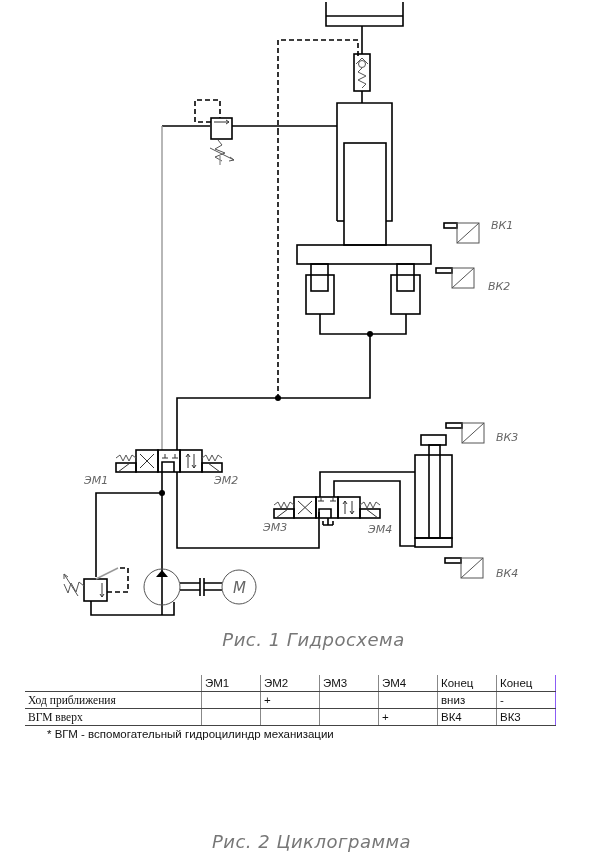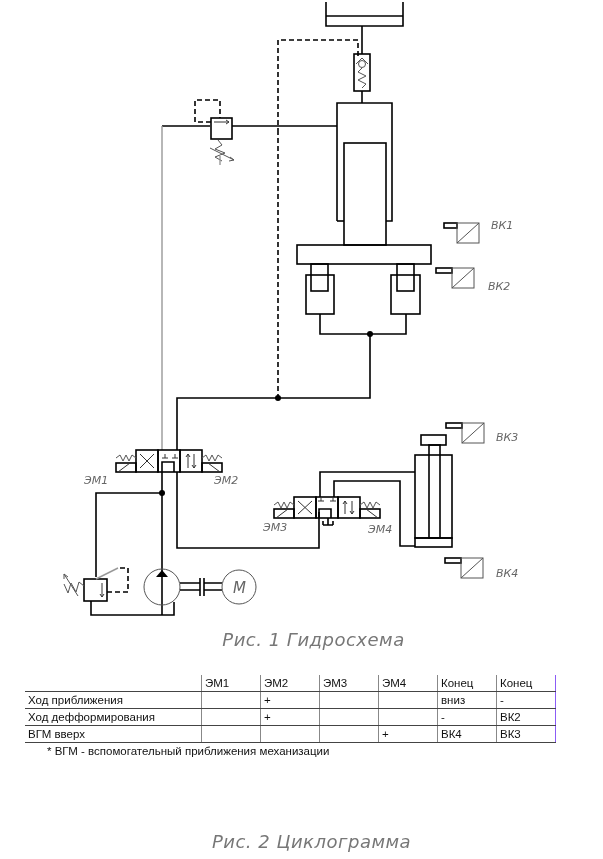--- a/index.html
+++ b/index.html
@@ -11,21 +11,21 @@
   .thin { stroke: #333; stroke-width: 1; fill: none; }
   .gray { stroke: #555; stroke-width: 1; fill: none; }
   .lbl { font-family: "DejaVu Sans", sans-serif; font-style: italic; font-size: 11px; fill: #666; }
   .dot { fill: #000; }
   .caption { position: absolute; left: 0; width: 603px; text-align: center; font-family: "DejaVu Sans", sans-serif; font-style: italic; font-weight: 300; font-size: 18px; color: #777; letter-spacing: 0.5px; }
   #cap1 { top: 629px; left: 12px; }
   #cap2 { top: 831px; left: 10px; }
   table.cyclo { position: absolute; left: 25px; top: 675px; border-collapse: collapse; font-family: "Liberation Sans", sans-serif; font-size: 11.5px; color: #111; }
   table.cyclo td { height: 16px; padding: 0 3px; border-bottom: 1px solid #444; border-left: 1px solid #888; white-space: nowrap; }
   table.cyclo tr.head td { border-bottom: 1px solid #444; }
-  table.cyclo td.c0 { width: 170px; border-left: none; }
+  table.cyclo td.c0 { width: 170px; border-left: none; font-family: Liberation Serif, serif; }
   table.cyclo td.em { width: 52px; }
   table.cyclo td.se { width: 52px; }
   table.cyclo td.last { border-right: 1px solid #8b5cf6; }
   table.cyclo tr.note td { border-bottom: none; border-left: none; }
   .note-text { padding-left: 22px !important; }
 </style>
 </head>
 <body>
 
 <svg id="schematic" width="603" height="625" viewBox="0 0 603 625">
@@ -192,36 +192,27 @@
   <tr>
     <td class="c0">Ход приближения</td>
     <td></td>
     <td>+</td>
     <td></td>
     <td></td>
     <td>вниз</td>
     <td class="last">-</td>
   </tr>
   <tr>
-    <td class="c0">Ход дефформирования</td>
-    <td></td>
-    <td>+</td>
-    <td></td>
-    <td></td>
-    <td>-</td>
-    <td class="last">ВК2</td>
-  </tr>
-  <tr>
     <td class="c0">ВГМ вверх</td>
     <td></td>
     <td></td>
     <td></td>
     <td>+</td>
     <td>ВК4</td>
     <td class="last">ВК3</td>
   </tr>
   <tr class="note">
-    <td class="note-text" colspan="7">* ВГМ - вспомогательный приближения механизации</td>
+    <td class="note-text" colspan="7">* ВГМ - вспомогательный гидроцилиндр механизации</td>
   </tr>
 </tbody>
   </table>
 
 <div class="caption" id="cap2">Рис.  2  Циклограмма</div>
 
 </body></html>

